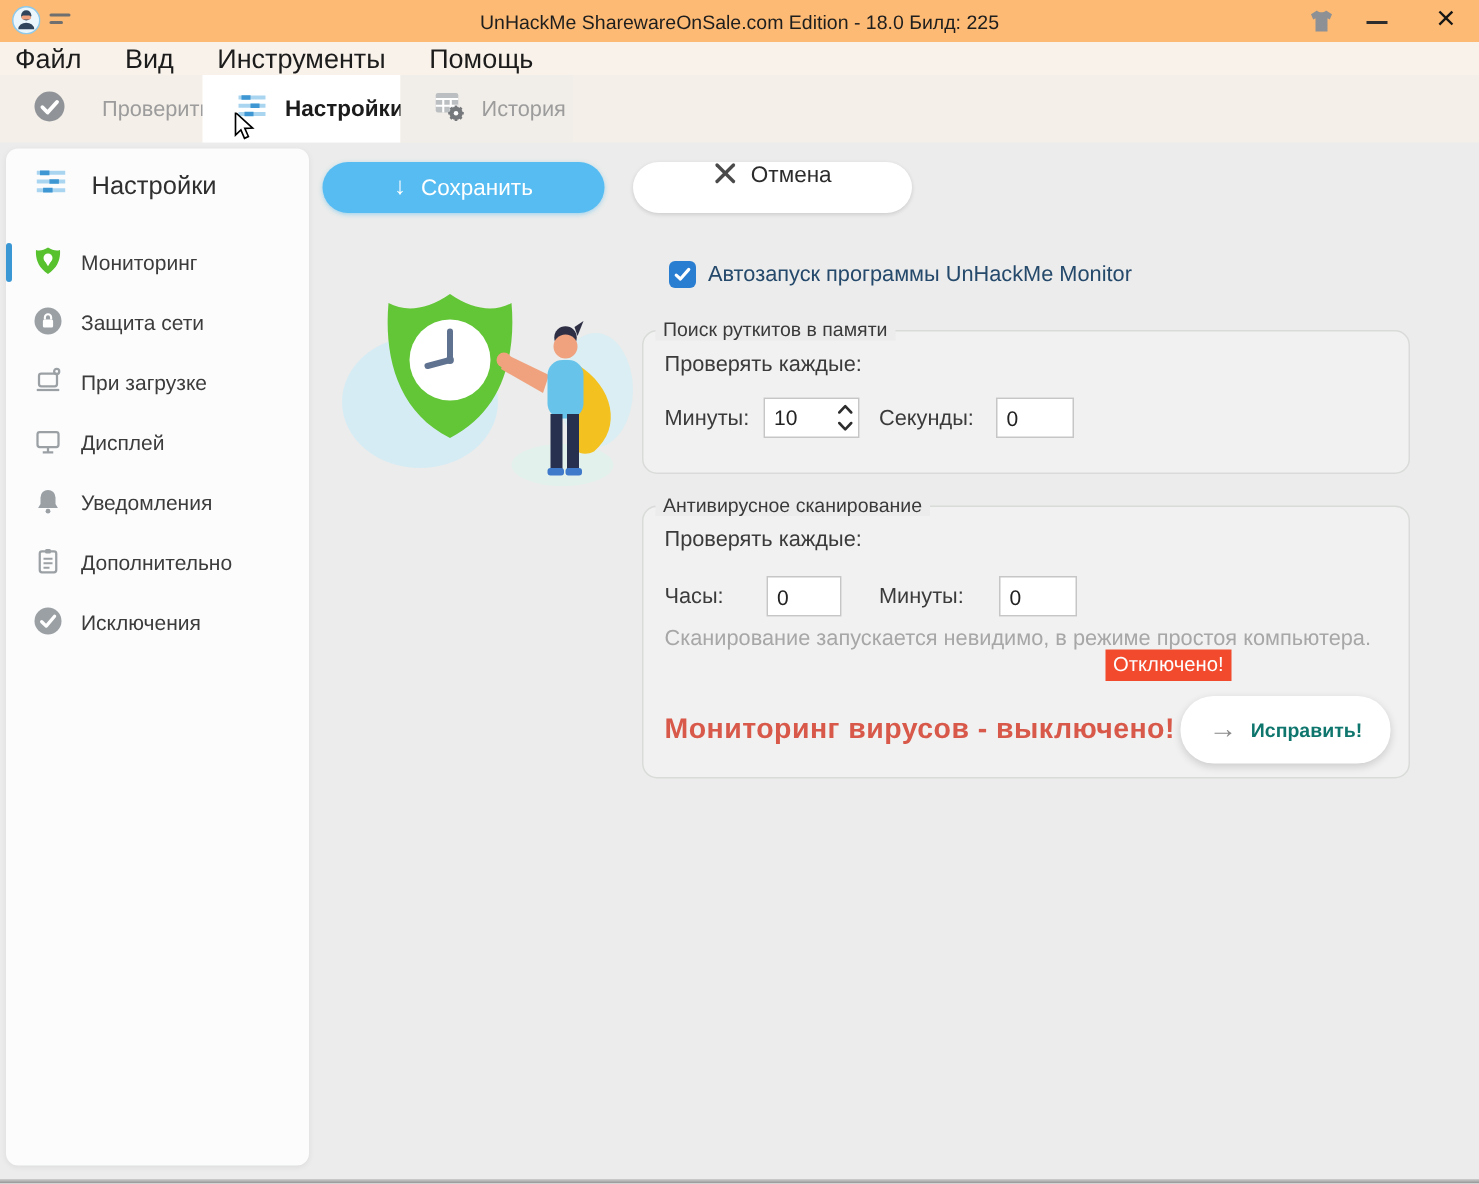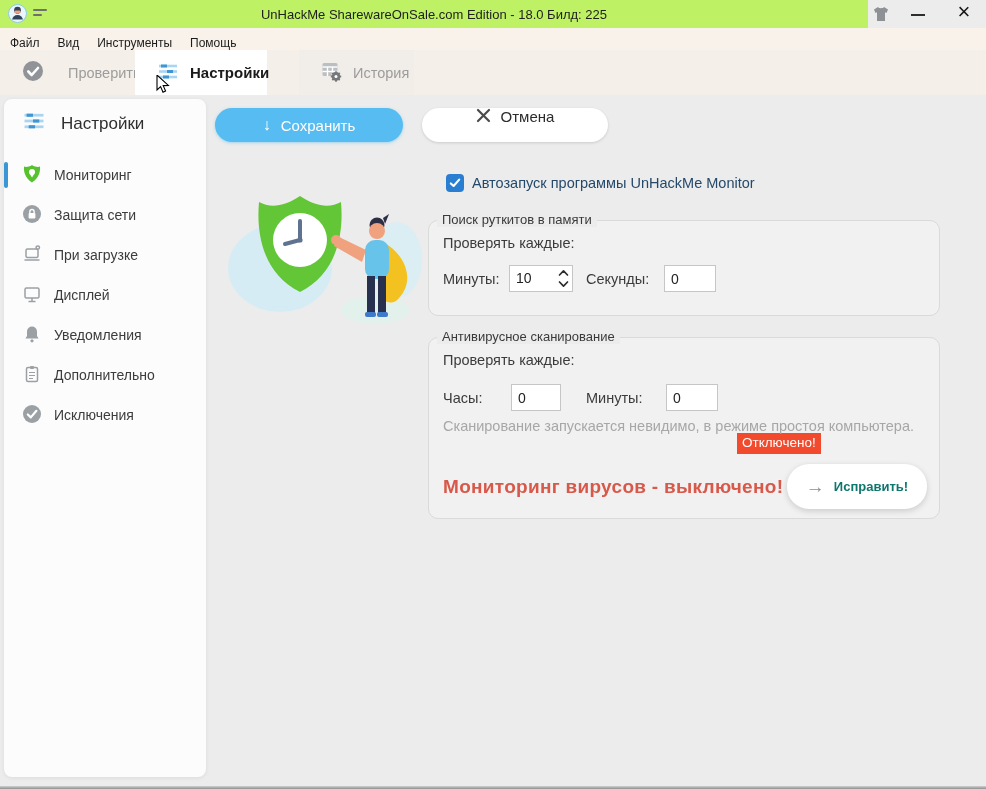--- a/index.html
+++ b/index.html
@@ -4,40 +4,40 @@
 <style>
   * { margin:0; padding:0; box-sizing:border-box; }
   html,body { width:986px; height:789px; overflow:hidden; }
   body {
     position:relative;
     font-family:"Liberation Sans","DejaVu Sans",sans-serif;
     background:#ebeceb;
     color:#2b2b2b;
   }
   
-  .titlebar { position:absolute; left:0; top:0; width:868px; height:28px; background:#bef264; }
+  .titlebar { position:absolute; left:0; top:0; width:986px; height:28px; background:#fdba74; }
   .app-avatar { position:absolute; left:8px; top:4px; }
   .app-menu-lines { position:absolute; left:33px; top:9px; }
   .app-menu-lines div { background:#6f6f6f; height:2px; margin-bottom:3px; border-radius:1px; }
   .ml1{width:14px;} .ml2{width:9px;}
   .win-title { position:absolute; left:0; top:7px; width:100%; text-align:center; font-size:13px; color:#1e1e1e; pointer-events:none; }
   .tshirt { position:absolute; left:872px; top:6px; }
   .btn-min { position:absolute; left:905px; top:4px; width:26px; height:20px; cursor:default; }
   .btn-min::after { content:""; position:absolute; left:6px; top:10px; width:14px; height:2px; background:#2d2d2d; }
   .btn-close { position:absolute; left:948px; top:-2px; width:32px; height:28px; font-size:22px; color:#151515; text-align:center; line-height:28px; }
   .heart { position:absolute; left:953px; top:28px; font-size:28px; color:#b7babf; }
   
-  .menubar { position:absolute; left:0; top:28px; width:986px; height:22px; background:#f8f2ea; display:flex; gap:18px; padding-left:10px; align-items:flex-end; font-size:12px; color:#1c1c1c; }
+  .menubar { position:absolute; left:0; top:28px; width:986px; height:22px; background:#f8f2ea; display:flex; gap:29px; padding-left:10px; align-items:flex-end; font-size:18px; color:#1c1c1c; }
   .menubar span { cursor:default; }
   
   .tabstrip { position:absolute; left:0; top:50px; width:986px; height:45px; background:#f4efe9; }
   .tab { position:absolute; top:0; height:45px; display:flex; align-items:center; gap:11px; padding-left:22px; font-size:14.5px; color:#9c9c9c; }
   .tab-check { left:0; width:133px;gap:24px; }
   .tab-settings { left:135px; width:132px; background:#ffffff; color:#1b1b1b; font-weight:700; font-size:15px; }
-  .tab-history { left:267px; width:115px; background:#f1ede8;margin-left:32px; }
+  .tab-history { left:267px; width:115px; background:#f1ede8; }
   
   .sidebar { position:absolute; left:4px; top:99px; width:202px; height:678px; background:#fcfcfd; border-radius:8px; box-shadow:0 1px 4px rgba(0,0,0,.07); }
   .side-head { position:absolute; left:18px; top:12px; display:flex; align-items:center; gap:15px; font-size:17px; color:#2f2f2f; }
   .side-items { position:absolute; left:0; top:56px; width:100%; }
   .side-item { position:relative; height:40px; display:flex; align-items:center; gap:12px; padding-left:18px; font-size:14px; color:#3c3c3c; cursor:default;text-align:center; }
   .side-item .abar { display:none; }
   .side-item.active .abar { display:block; position:absolute; left:0; top:7px; width:4px; height:26px; background:#3b97d3; border-radius:2px; }
   
   .btn-save { position:absolute; left:215px; top:108px; width:188px; height:34px; border-radius:17px; background:#56bcf1; color:#fff; font-size:15px; display:flex; align-items:center; justify-content:center; gap:10px; box-shadow:0 1px 3px rgba(86,188,241,.5); }
   .btn-save .gl { font-size:16px; }

